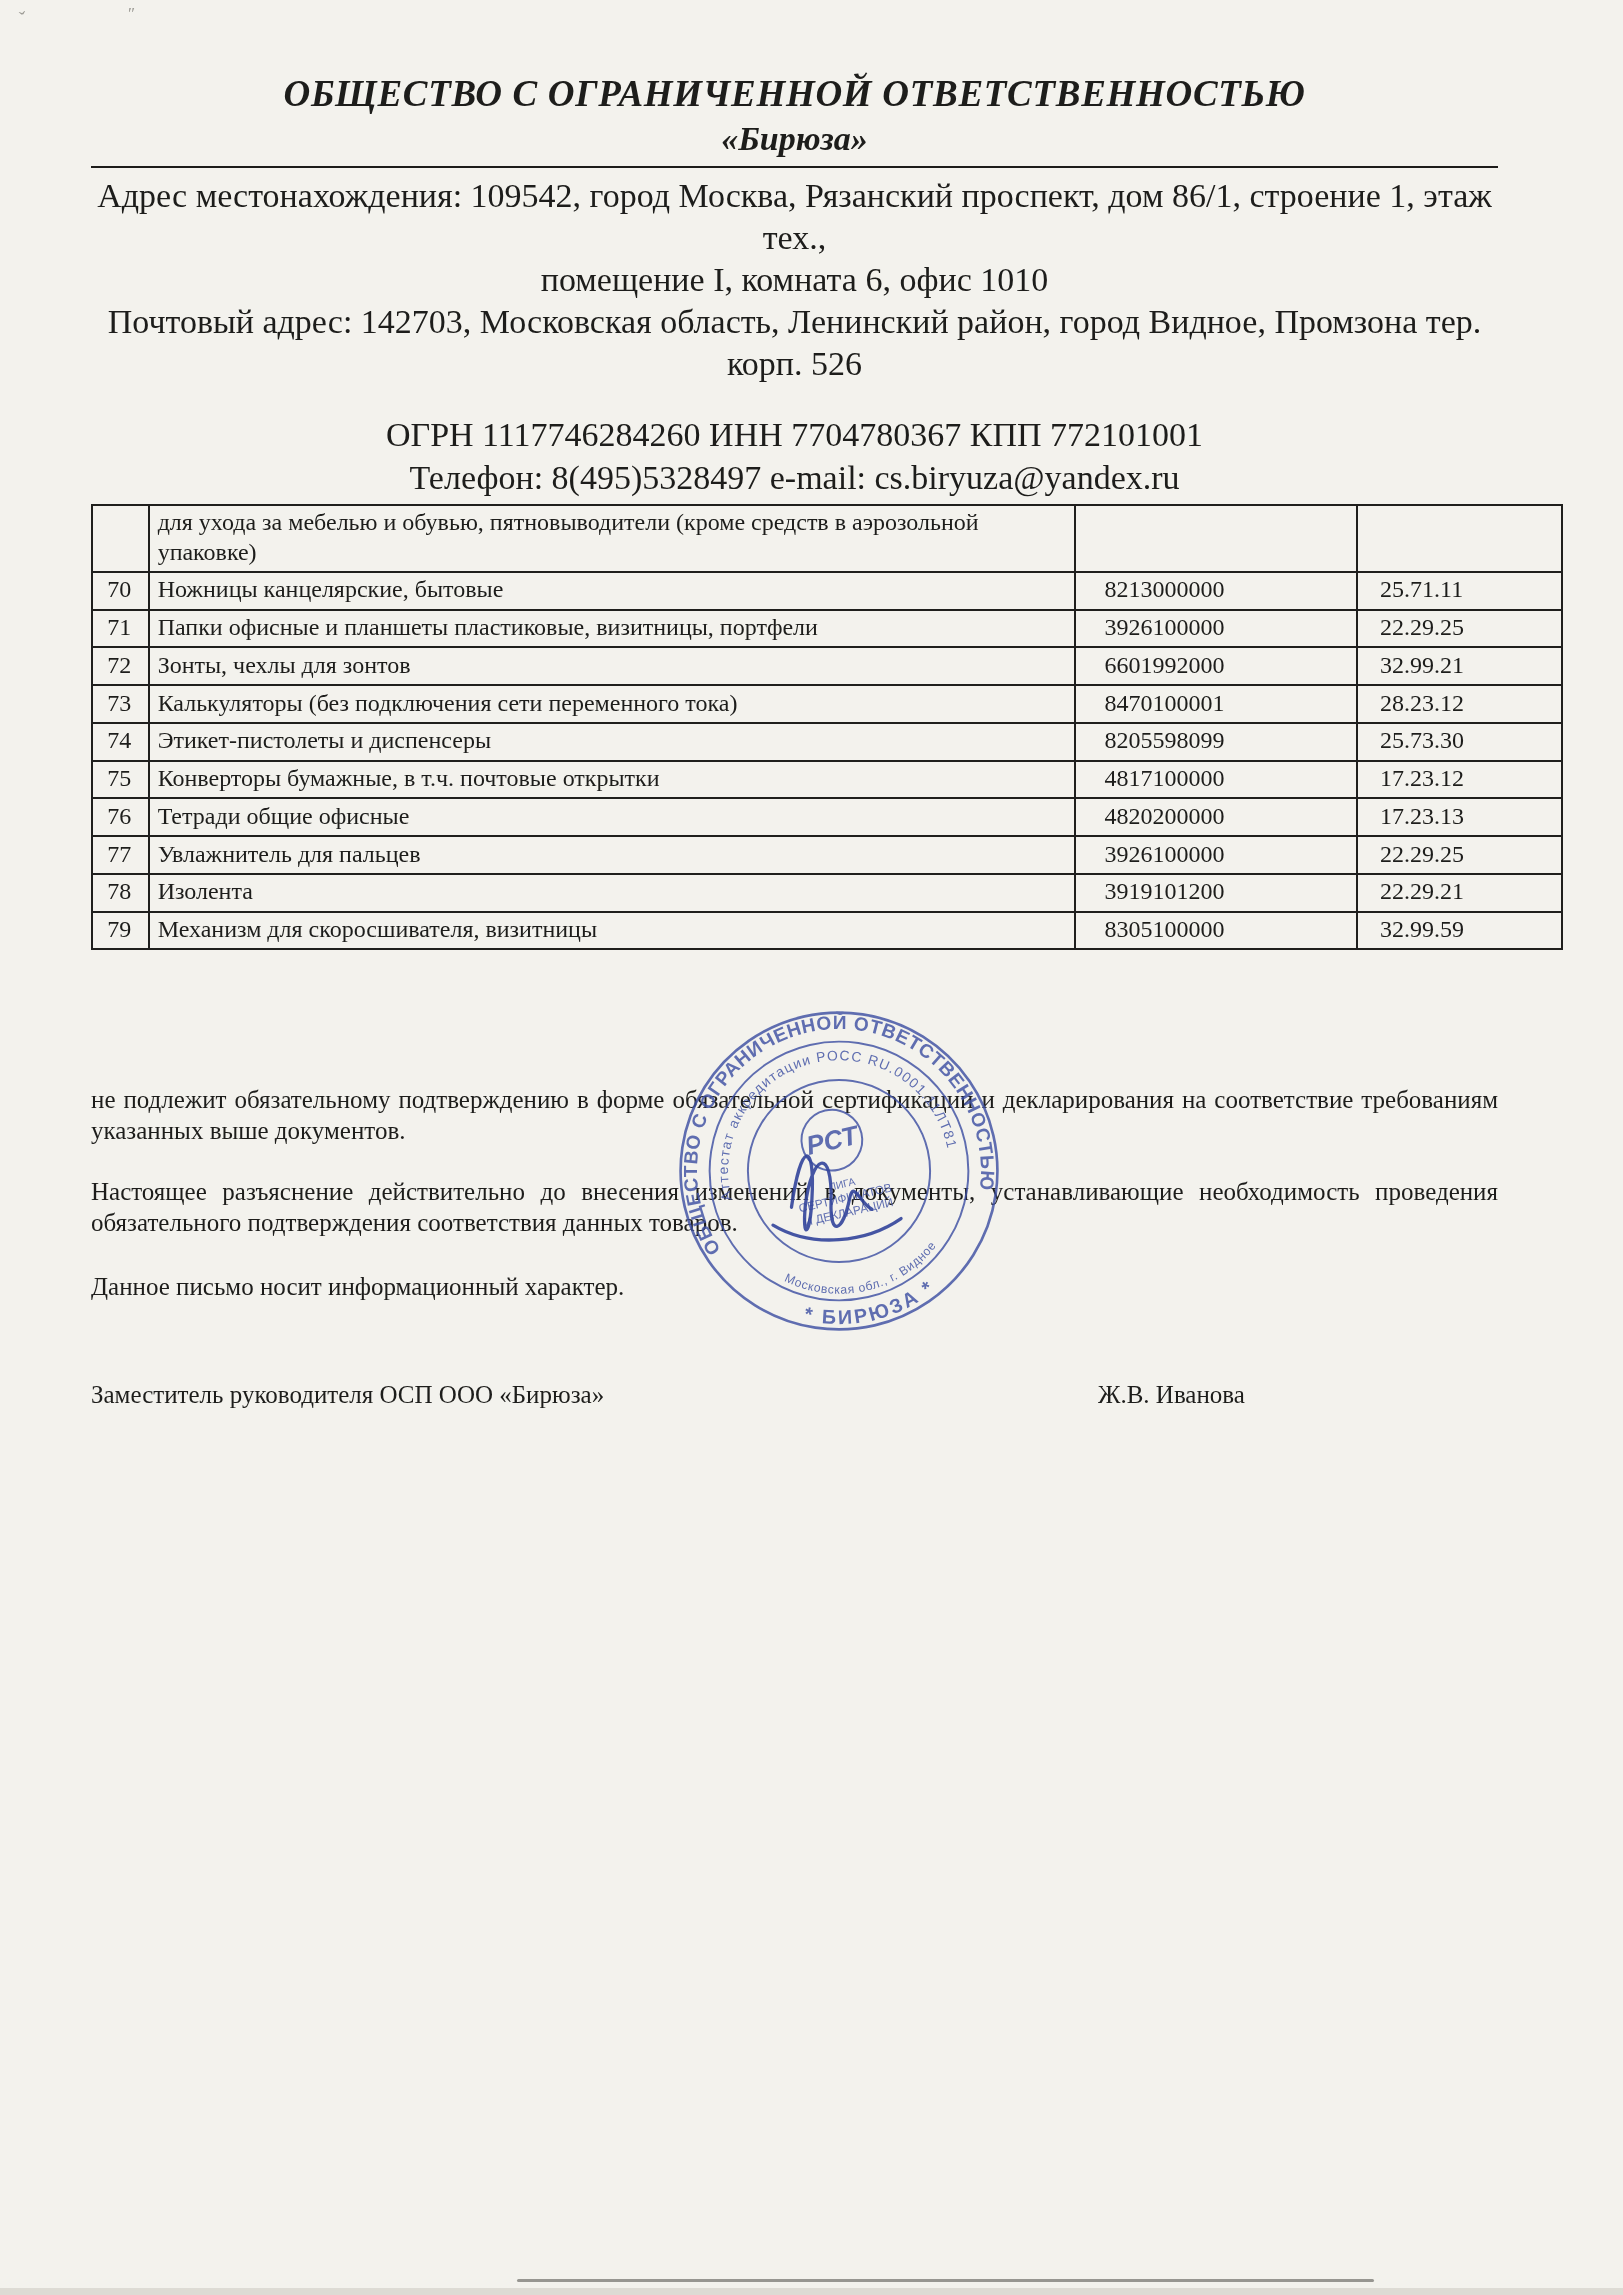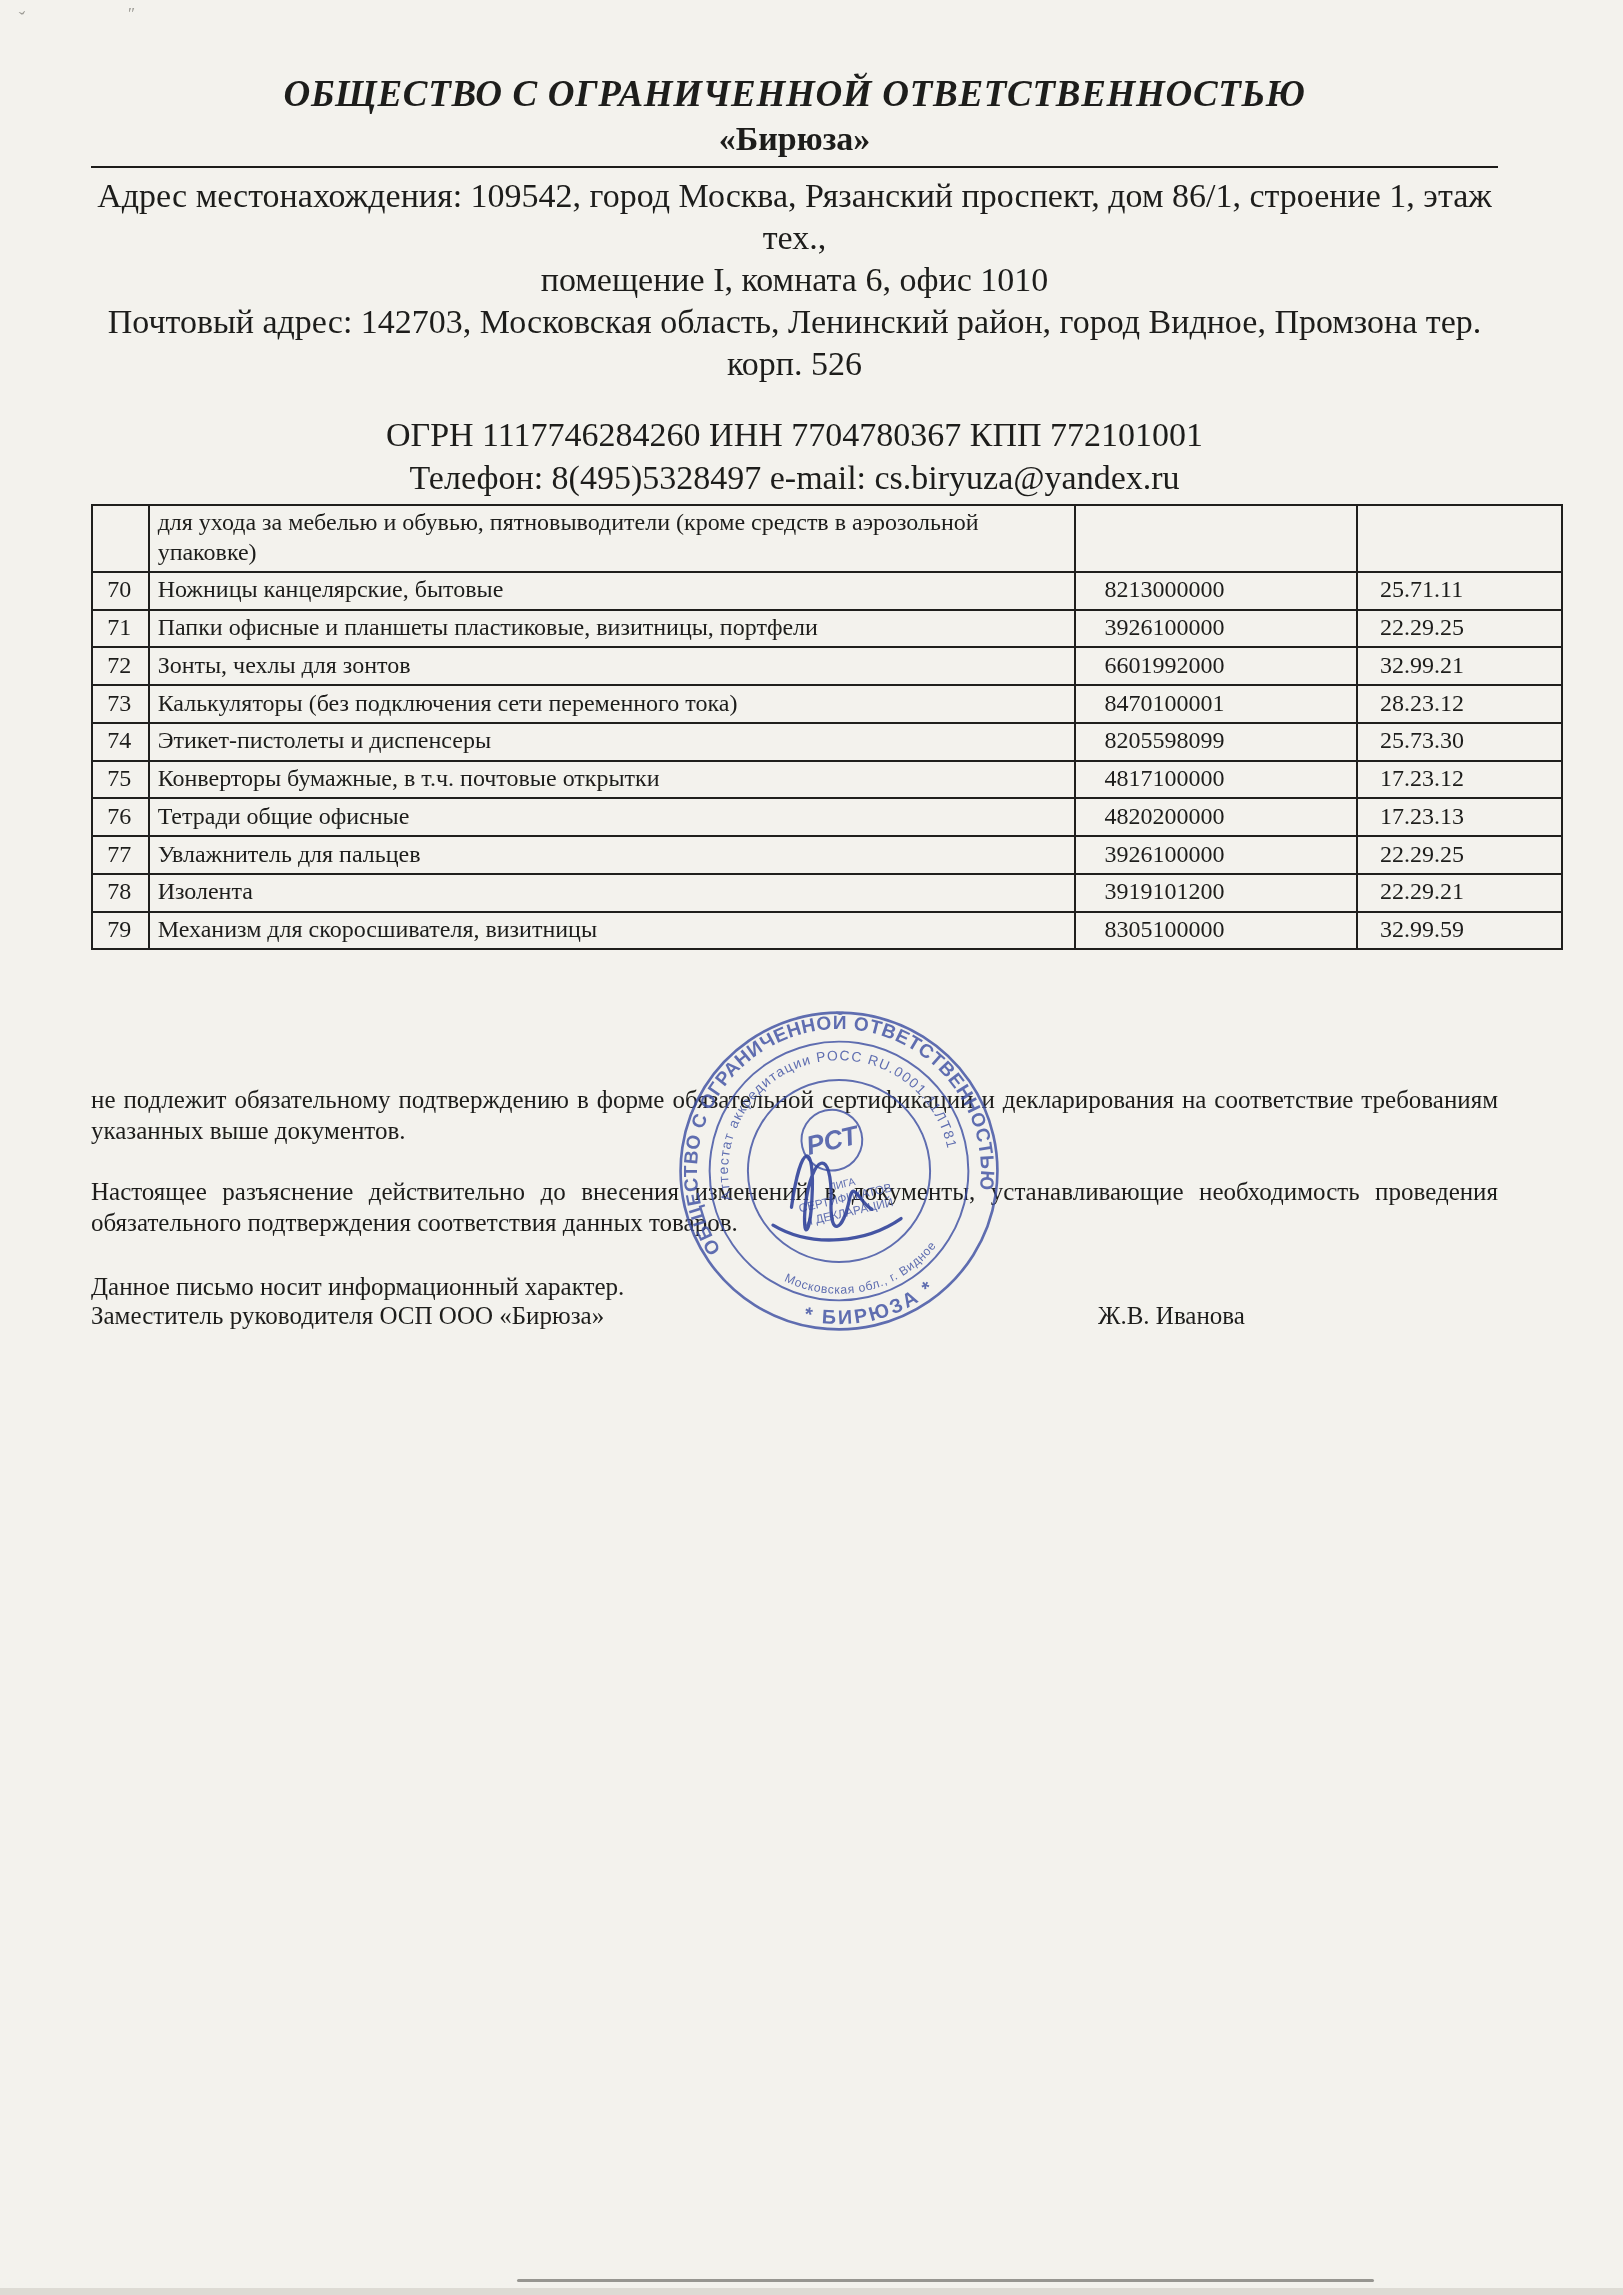--- a/index.html
+++ b/index.html
@@ -12,21 +12,21 @@
     position:relative;
     overflow:hidden;
   }
   .page{position:relative;width:1623px;height:2295px;}
   .content{padding:73px 125px 0 91px;}
   .doc-title{
     text-align:center;font-weight:bold;font-style:italic;
     font-size:37px;line-height:1.12;margin:0;letter-spacing:0.7px;
   }
   .doc-subtitle{
-    text-align:center;font-weight:bold;
+    text-align:center;font-weight:bold;font-style:italic;
     font-size:34px;line-height:1.1;margin:5.2px 0 0 0;
   }
   .title-rule{
     border:none;border-top:2.6px solid #1c1c1a;margin:9.2px 0 6.5px 0;width:100%;
   }
   .hdr{text-align:center;font-size:34px;line-height:1.24;}
   .hdr-block2{margin-top:29px;}
   .goods-table{
     border-collapse:collapse;margin-top:5px;width:1472px;
     font-size:24px;line-height:1.22;
@@ -38,21 +38,21 @@
   }
   .goods-table td.c-num{text-align:center;padding-left:2.6px;padding-right:5px;}
   .goods-table td.c-code{padding-left:28px;}
   .goods-table td.c-okpd{padding-left:22px;}
   .para{
     font-size:25px;line-height:1.24;text-align:justify;margin:0;
   }
   .para-1{margin-top:134px;}
   .para-2{margin-top:30px;}
   .para-3{margin-top:33px;text-align:left;}
-  .sig-row{position:relative;font-size:25px;height:33px;}
+  .sig-row{position:relative;margin-top:79px;font-size:25px;height:33px;}
   .sig-name{position:absolute;left:1007px;top:0;}
   .stamp-wrap{
     position:absolute;left:674px;top:1006px;width:330px;height:330px;
     transform:rotate(-13deg);
     opacity:0.82;
     pointer-events:none;
   }
   .sig-stroke-wrap{
     position:absolute;left:674px;top:1006px;width:330px;height:330px;
     pointer-events:none;

